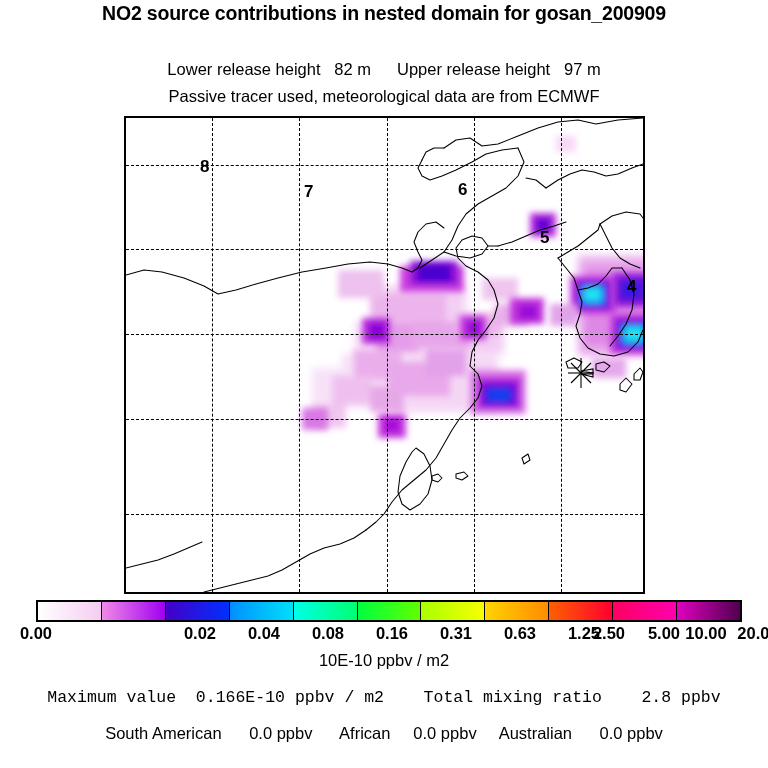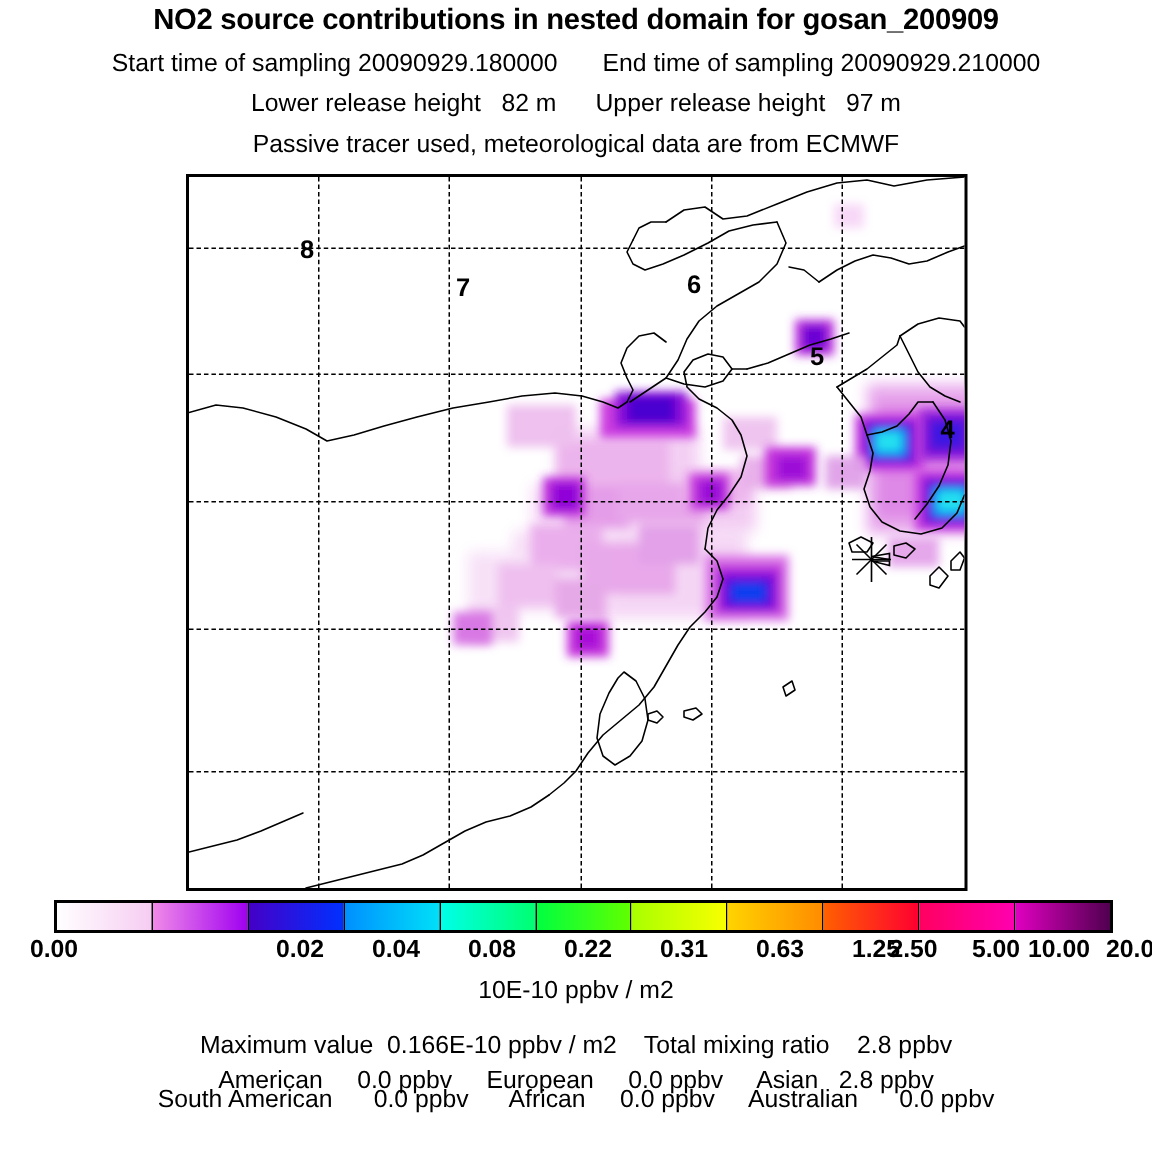--- a/index.html
+++ b/index.html
@@ -38,32 +38,31 @@
   .cband{height:100%;flex:1 1 0;border-right:1.6px solid #000;}
   .cband:last-child{border-right:none;}
 
   #cticks{position:absolute;left:0;top:624px;width:768px;height:22px;}
   .ctick{position:absolute;top:0;font-size:16.5px;font-weight:bold;text-align:center;
          transform:translateX(-50%);white-space:pre;}
   #cunit{position:absolute;left:0;top:651px;width:768px;text-align:center;font-size:16.5px;}
 
   
   .foot{position:absolute;left:0;width:768px;text-align:center;white-space:pre;font-size:16.5px;}
-  #f1{top:688px;}
+  #f1{top:688px;font-family:Liberation Mono, monospace;}
   #f2{top:711px;}
   #f3{top:724px;}
 </style>
 </head>
 <body>
 
 <div id="root">
 
   <div class="hdr" id="title">NO2 source contributions in nested domain for gosan_200909</div>
 
-  <div class="hdr" id="times"><span>Start time of sampling</span> <span>20090929.180000</span><span class="sp-a"></span><span>End time of sampling</span> <span>20090929.210000</span></div>
 
   <div class="hdr" id="heights"><span>Lower release height</span>   <span>82 m</span><span class="sp-b"></span><span>Upper release height</span>   <span>97 m</span></div>
 
   <div class="hdr" id="tracer">Passive tracer used, meteorological data are from ECMWF</div>
 
   <div id="plot">
     <div id="plotinner">
 
       <svg class="layer" id="field" viewBox="0 0 517 474" preserveAspectRatio="none">
         <defs>
@@ -254,31 +253,30 @@
     <div class="cband" style="background:linear-gradient(to right,#ff6000,#ff0030);"></div>
     <div class="cband" style="background:linear-gradient(to right,#ff0060,#ff00b0);"></div>
     <div class="cband" style="background:linear-gradient(to right,#e000c0,#500050);"></div>
   </div>
 
   <div id="cticks">
     <div class="ctick" style="left:36px;">0.00</div>
     <div class="ctick" style="left:200px;">0.02</div>
     <div class="ctick" style="left:264px;">0.04</div>
     <div class="ctick" style="left:328px;">0.08</div>
-    <div class="ctick" style="left:392px;">0.22</div>
+    <div class="ctick" style="left:392px;">0.16</div>
     <div class="ctick" style="left:456px;">0.31</div>
     <div class="ctick" style="left:520px;">0.63</div>
     <div class="ctick" style="left:584px;">1.25</div>
     <div class="ctick" style="left:609px;">2.50</div>
     <div class="ctick" style="left:664px;">5.00</div>
     <div class="ctick" style="left:706px;">10.00</div>
     <div class="ctick" style="left:742px;margin-left:16px;">20.00</div>
   </div>
 
   <div id="cunit">10E-10 ppbv / m2</div>
 
   <div class="foot" id="f1"><span>Maximum value</span>  <span>0.166E-10 ppbv / m2</span>    <span>Total mixing ratio</span>    <span>2.8 ppbv</span></div>
 
-  <div class="foot" id="f2"><span>American</span>     <span>0.0 ppbv</span>     <span>European</span>     <span>0.0 ppbv</span>     <span>Asian</span>   <span>2.8 ppbv</span></div>
 
   <div class="foot" id="f3"><span>South American</span>      <span>0.0 ppbv</span>      <span>African</span>     <span>0.0 ppbv</span>     <span>Australian</span>      <span>0.0 ppbv</span></div>
 
 </div>
 
 </body></html>

